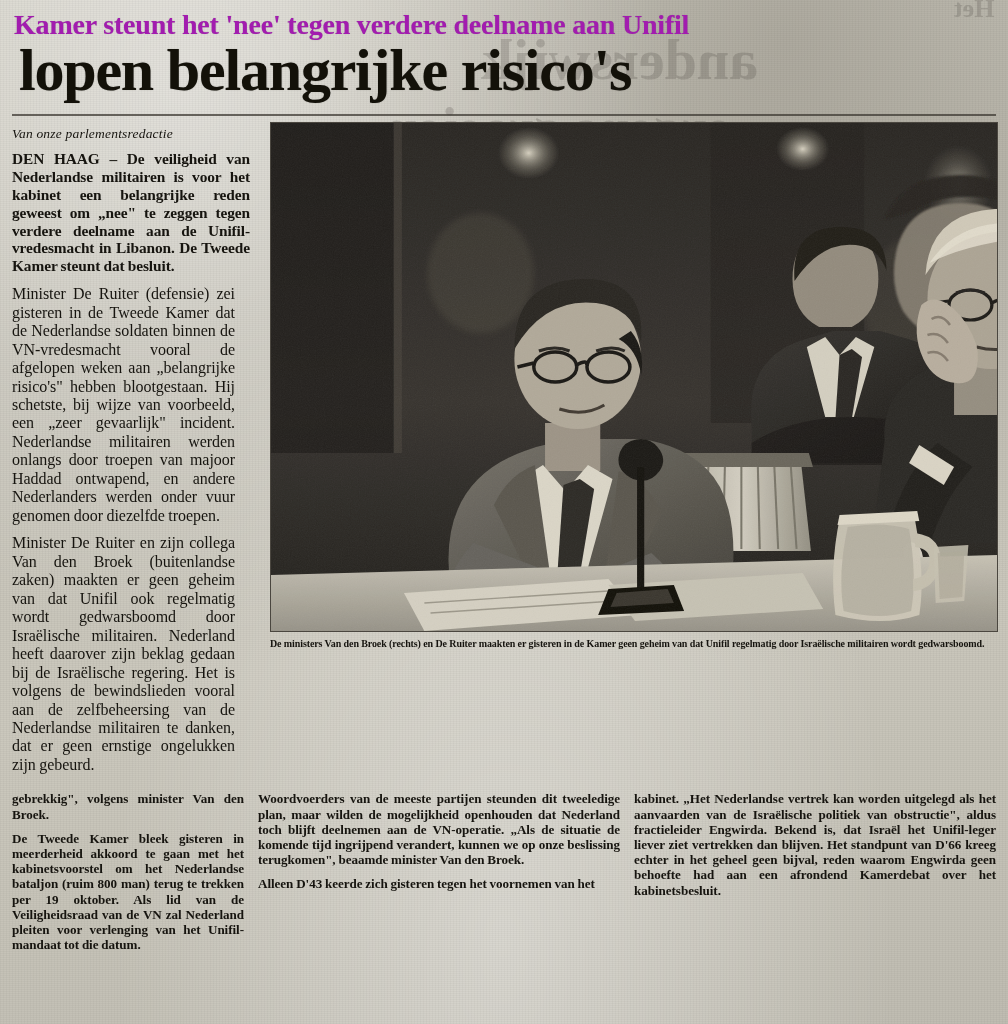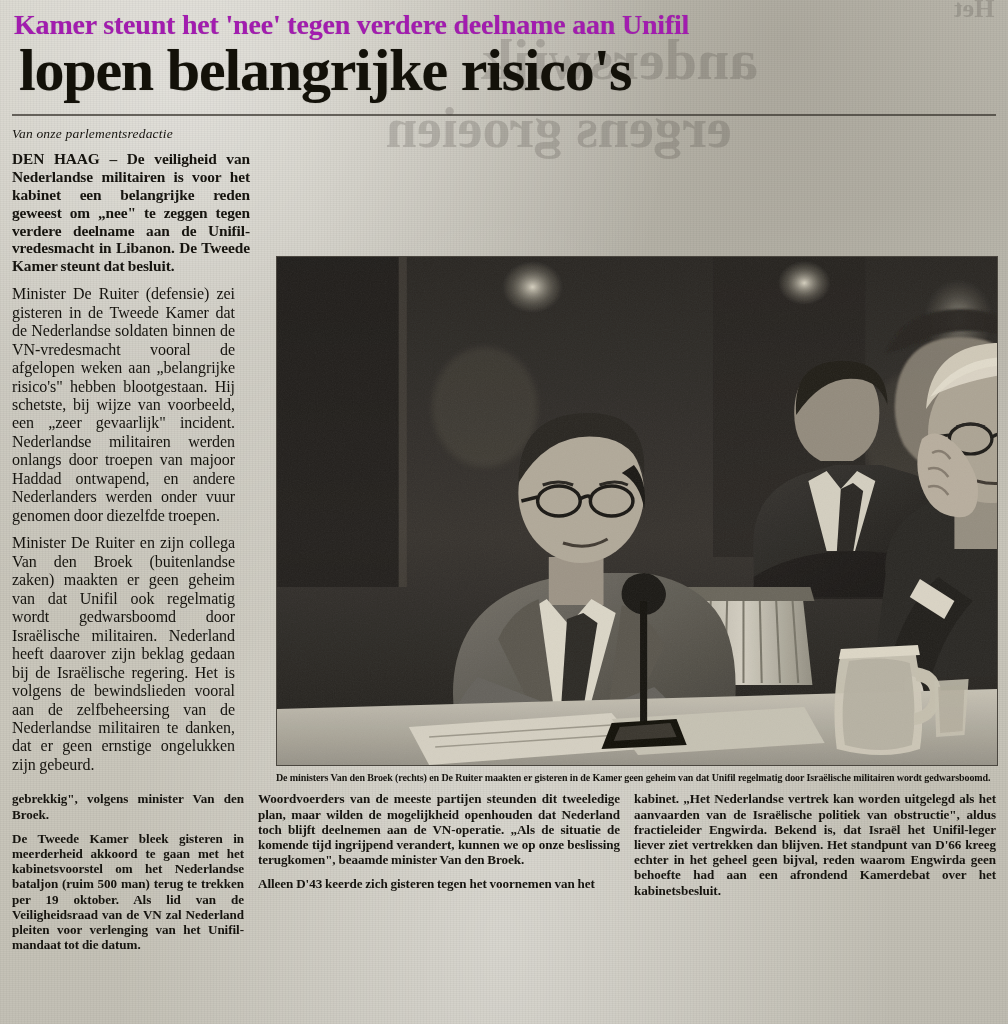--- a/index.html
+++ b/index.html
@@ -90,23 +90,22 @@
     height: 2px;
     background: #3d3a33;
     margin: 14px 4px 0 4px;
     opacity: 0.75;
   }
 
   .body-area {
     position: relative;
     z-index: 4;
     display: flex;
-    gap: 26px;
+    gap: 20px;
     padding: 6px 4px 0 4px;
-    align-items: flex-end;
   }
   .col-left {
     width: 238px;
     flex: 0 0 238px;
   }
   .byline {
     font-style: italic;
     font-size: 13.5px;
     margin: 4px 0 8px 0;
     letter-spacing: 0.2px;
@@ -415,21 +414,21 @@
             <rect x="0" y="0" width="710" height="508" fill="#000000" opacity="0.04"></rect>
           </svg>
         </div>
         <div class="caption">De ministers Van den Broek (rechts) en De Ruiter maakten er gisteren in de Kamer geen geheim van dat Unifil regelmatig door Israëlische militairen wordt gedwarsboomd.</div>
       </div>
     </div>
 
     <div class="bottom-cols">
       <div class="bcol first">
         <p>gebrekkig", volgens minister Van den Broek.</p>
-        <p>De Tweede Kamer bleek gisteren in meerderheid akkoord te gaan met het kabinetsvoorstel om het Nederlandse bataljon (ruim 500 man) terug te trekken per 19 oktober. Als lid van de Veiligheidsraad van de VN zal Nederland pleiten voor verlenging van het Unifil-mandaat tot die datum.</p>
+        <p>De Tweede Kamer bleek gisteren in meerderheid akkoord te gaan met het kabinetsvoorstel om het Nederlandse bataljon (ruim 800 man) terug te trekken per 19 oktober. Als lid van de Veiligheidsraad van de VN zal Nederland pleiten voor verlenging van het Unifil-mandaat tot die datum.</p>
       </div>
       <div class="bcol">
         <p>Woordvoerders van de meeste partijen steunden dit tweeledige plan, maar wilden de mogelijkheid openhouden dat Nederland toch blijft deelnemen aan de VN-operatie. „Als de situatie de komende tijd ingrijpend verandert, kunnen we op onze beslissing terugkomen", beaamde minister Van den Broek.</p>
         <p>Alleen D'43 keerde zich gisteren tegen het voornemen van het</p>
       </div>
       <div class="bcol">
         <p>kabinet. „Het Nederlandse vertrek kan worden uitgelegd als het aanvaarden van de Israëlische politiek van obstructie", aldus fractieleider Engwirda. Bekend is, dat Israël het Unifil-leger liever ziet vertrekken dan blijven. Het standpunt van D'66 kreeg echter in het geheel geen bijval, reden waarom Engwirda geen behoefte had aan een afrondend Kamerdebat over het kabinetsbesluit.</p>
       </div>
     </div>
 

